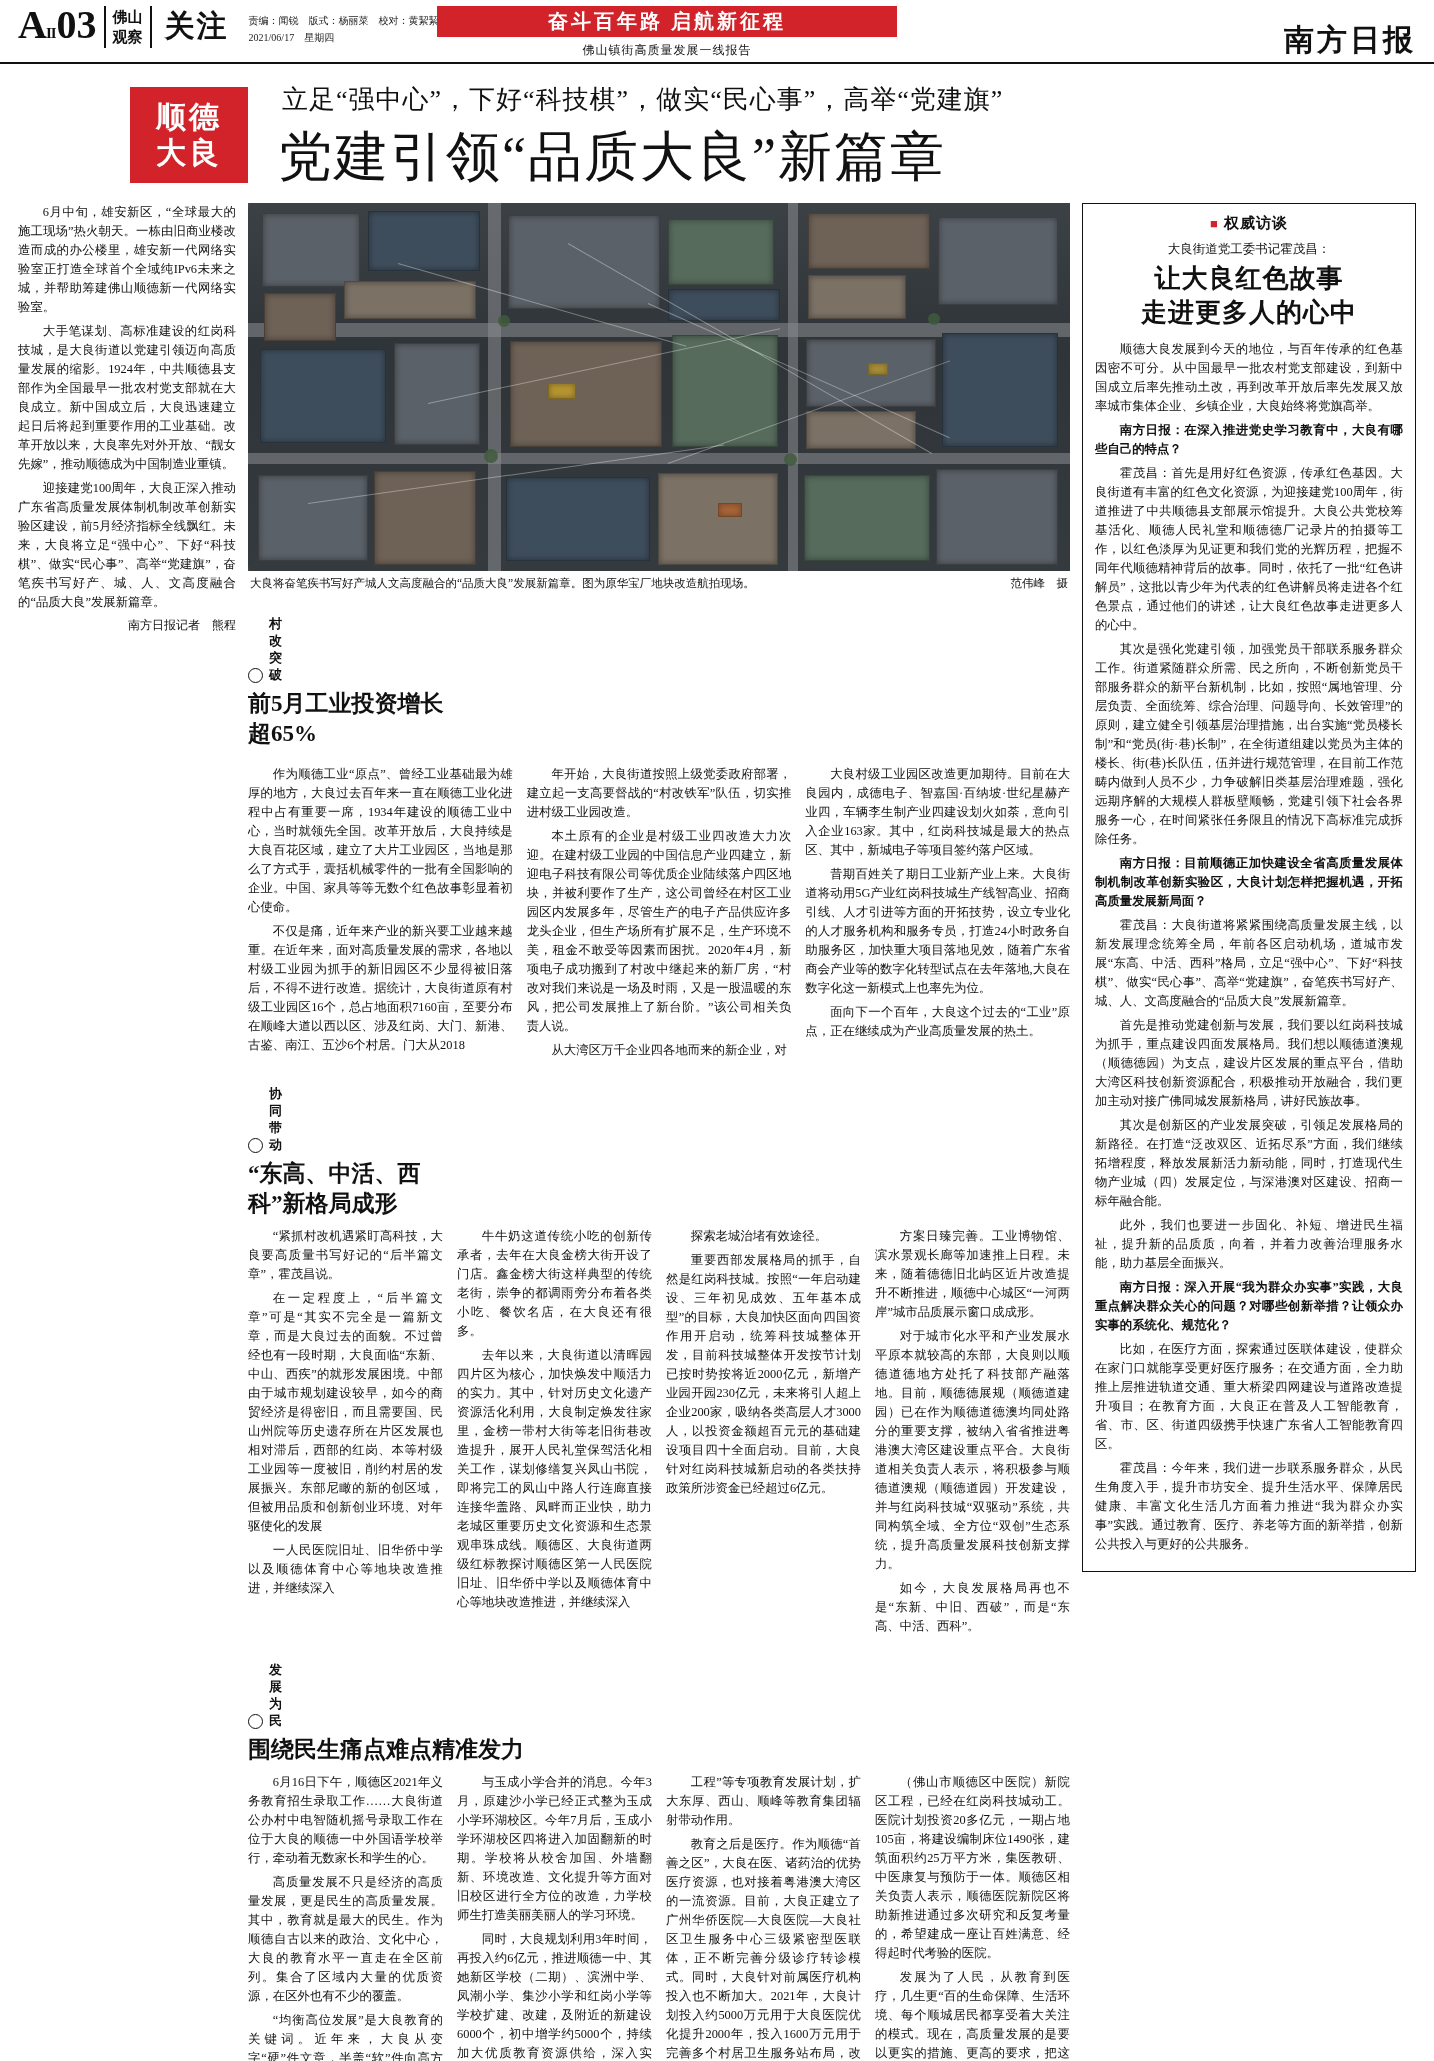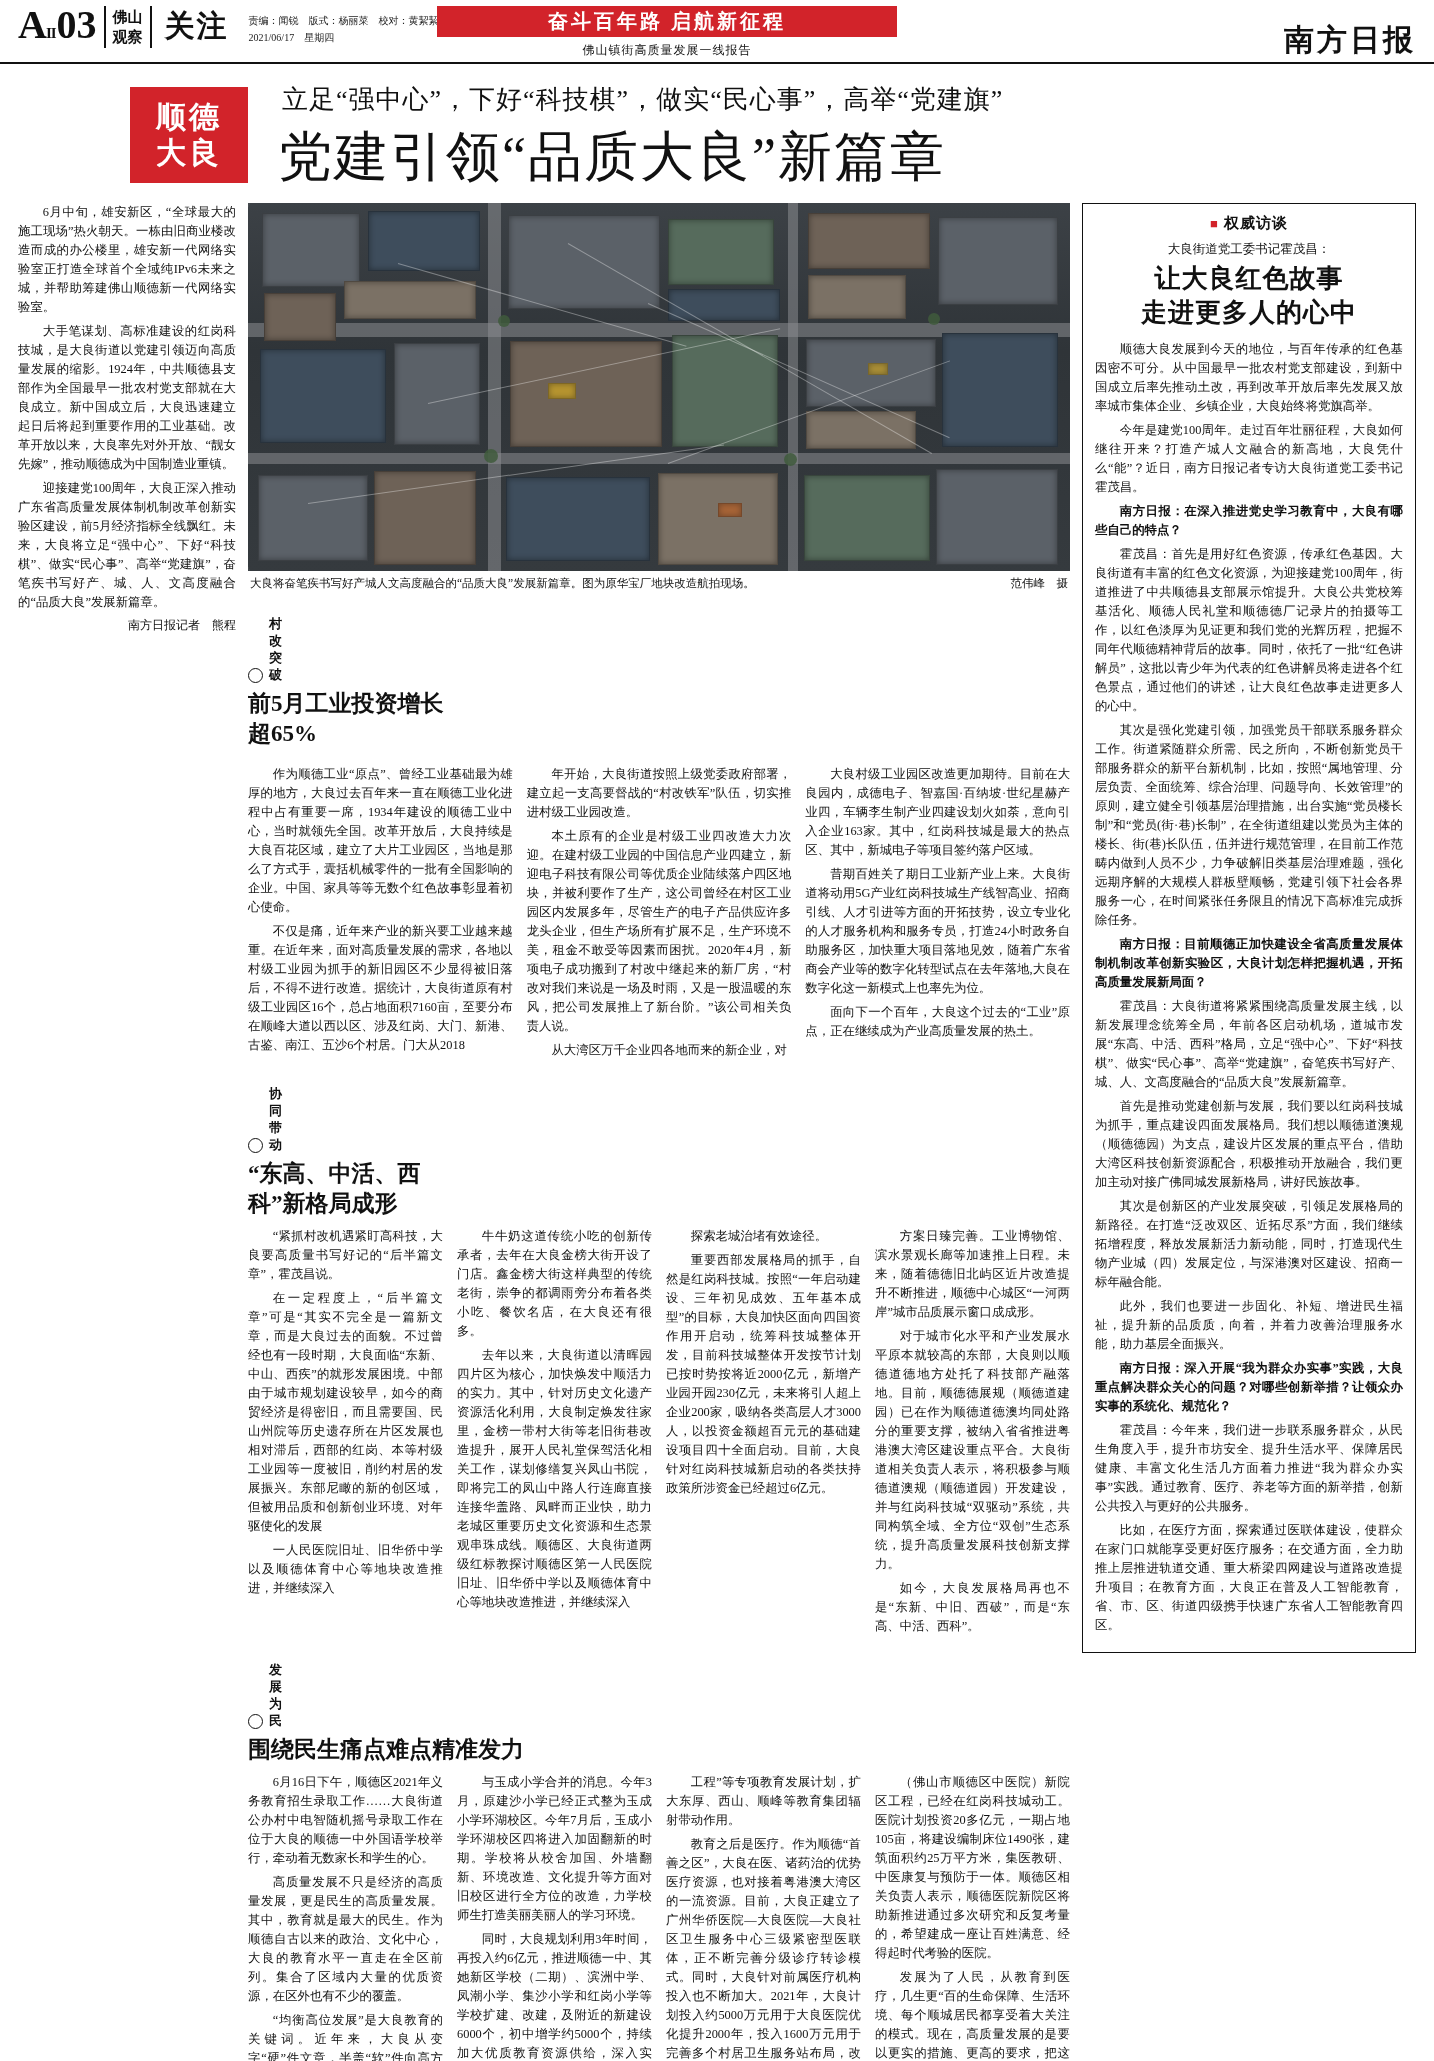--- a/index.html
+++ b/index.html
@@ -286,30 +286,29 @@
           <span class="dot">■</span>
           <span>权威访谈</span>
         </div>
         <div class="rb-lead">大良街道党工委书记霍茂昌：</div>
         <div class="rb-head">
           <div>让大良红色故事</div>
           <div>走进更多人的心中</div>
         </div>
         <div class="rb-body">
           <p>顺德大良发展到今天的地位，与百年传承的红色基因密不可分。从中国最早一批农村党支部建设，到新中国成立后率先推动土改，再到改革开放后率先发展又放率城市集体企业、乡镇企业，大良始终将党旗高举。</p>
-          <p>今年是建党100周年。走过百年壮丽征程，大良如何继往开来？打造产城人文融合的新高地，大良凭什么“能”？近日，南方日报记者专访大良街道党工委书记霍茂昌。</p>
           <p class="q">南方日报：在深入推进党史学习教育中，大良有哪些自己的特点？</p>
           <p>霍茂昌：首先是用好红色资源，传承红色基因。大良街道有丰富的红色文化资源，为迎接建党100周年，街道推进了中共顺德县支部展示馆提升。大良公共党校筹基活化、顺德人民礼堂和顺德德厂记录片的拍摄等工作，以红色淡厚为见证更和我们党的光辉历程，把握不同年代顺德精神背后的故事。同时，依托了一批“红色讲解员”，这批以青少年为代表的红色讲解员将走进各个红色景点，通过他们的讲述，让大良红色故事走进更多人的心中。</p>
           <p>其次是强化党建引领，加强党员干部联系服务群众工作。街道紧随群众所需、民之所向，不断创新党员干部服务群众的新平台新机制，比如，按照“属地管理、分层负责、全面统筹、综合治理、问题导向、长效管理”的原则，建立健全引领基层治理措施，出台实施“党员楼长制”和“党员(街·巷)长制”，在全街道组建以党员为主体的楼长、街(巷)长队伍，伍并进行规范管理，在目前工作范畴内做到人员不少，力争破解旧类基层治理难题，强化远期序解的大规模人群板壁顺畅，党建引领下社会各界服务一心，在时间紧张任务限且的情况下高标准完成拆除任务。</p>
           <p class="q">南方日报：目前顺德正加快建设全省高质量发展体制机制改革创新实验区，大良计划怎样把握机遇，开拓高质量发展新局面？</p>
           <p>霍茂昌：大良街道将紧紧围绕高质量发展主线，以新发展理念统筹全局，年前各区启动机场，道城市发展“东高、中活、西科”格局，立足“强中心”、下好“科技棋”、做实“民心事”、高举“党建旗”，奋笔疾书写好产、城、人、文高度融合的“品质大良”发展新篇章。</p>
           <p>首先是推动党建创新与发展，我们要以红岗科技城为抓手，重点建设四面发展格局。我们想以顺德道澳规（顺德德园）为支点，建设片区发展的重点平台，借助大湾区科技创新资源配合，积极推动开放融合，我们更加主动对接广佛同城发展新格局，讲好民族故事。</p>
           <p>其次是创新区的产业发展突破，引领足发展格局的新路径。在打造“泛改双区、近拓尽系”方面，我们继续拓增程度，释放发展新活力新动能，同时，打造现代生物产业城（四）发展定位，与深港澳对区建设、招商一标年融合能。</p>
           <p>此外，我们也要进一步固化、补短、增进民生福祉，提升新的品质质，向着，并着力改善治理服务水能，助力基层全面振兴。</p>
           <p class="q">南方日报：深入开展“我为群众办实事”实践，大良重点解决群众关心的问题？对哪些创新举措？让领众办实事的系统化、规范化？</p>
+          <p>比如，在医疗方面，探索通过医联体建设，使群众在家门口就能享受更好医疗服务；在交通方面，全力助推上层推进轨道交通、重大桥梁四网建设与道路改造提升项目；在教育方面，大良正在普及人工智能教育，省、市、区、街道四级携手快速广东省人工智能教育四区。</p>
           <p>霍茂昌：今年来，我们进一步联系服务群众，从民生角度入手，提升市坊安全、提升生活水平、保障居民健康、丰富文化生活几方面着力推进“我为群众办实事”实践。通过教育、医疗、养老等方面的新举措，创新公共投入与更好的公共服务。</p>
-          <p>比如，在医疗方面，探索通过医联体建设，使群众在家门口就能享受更好医疗服务；在交通方面，全力助推上层推进轨道交通、重大桥梁四网建设与道路改造提升项目；在教育方面，大良正在普及人工智能教育，省、市、区、街道四级携手快速广东省人工智能教育四区。</p>
         </div>
       </div>
     </div>
   </div>
 
 </div>
 
 </body></html>

